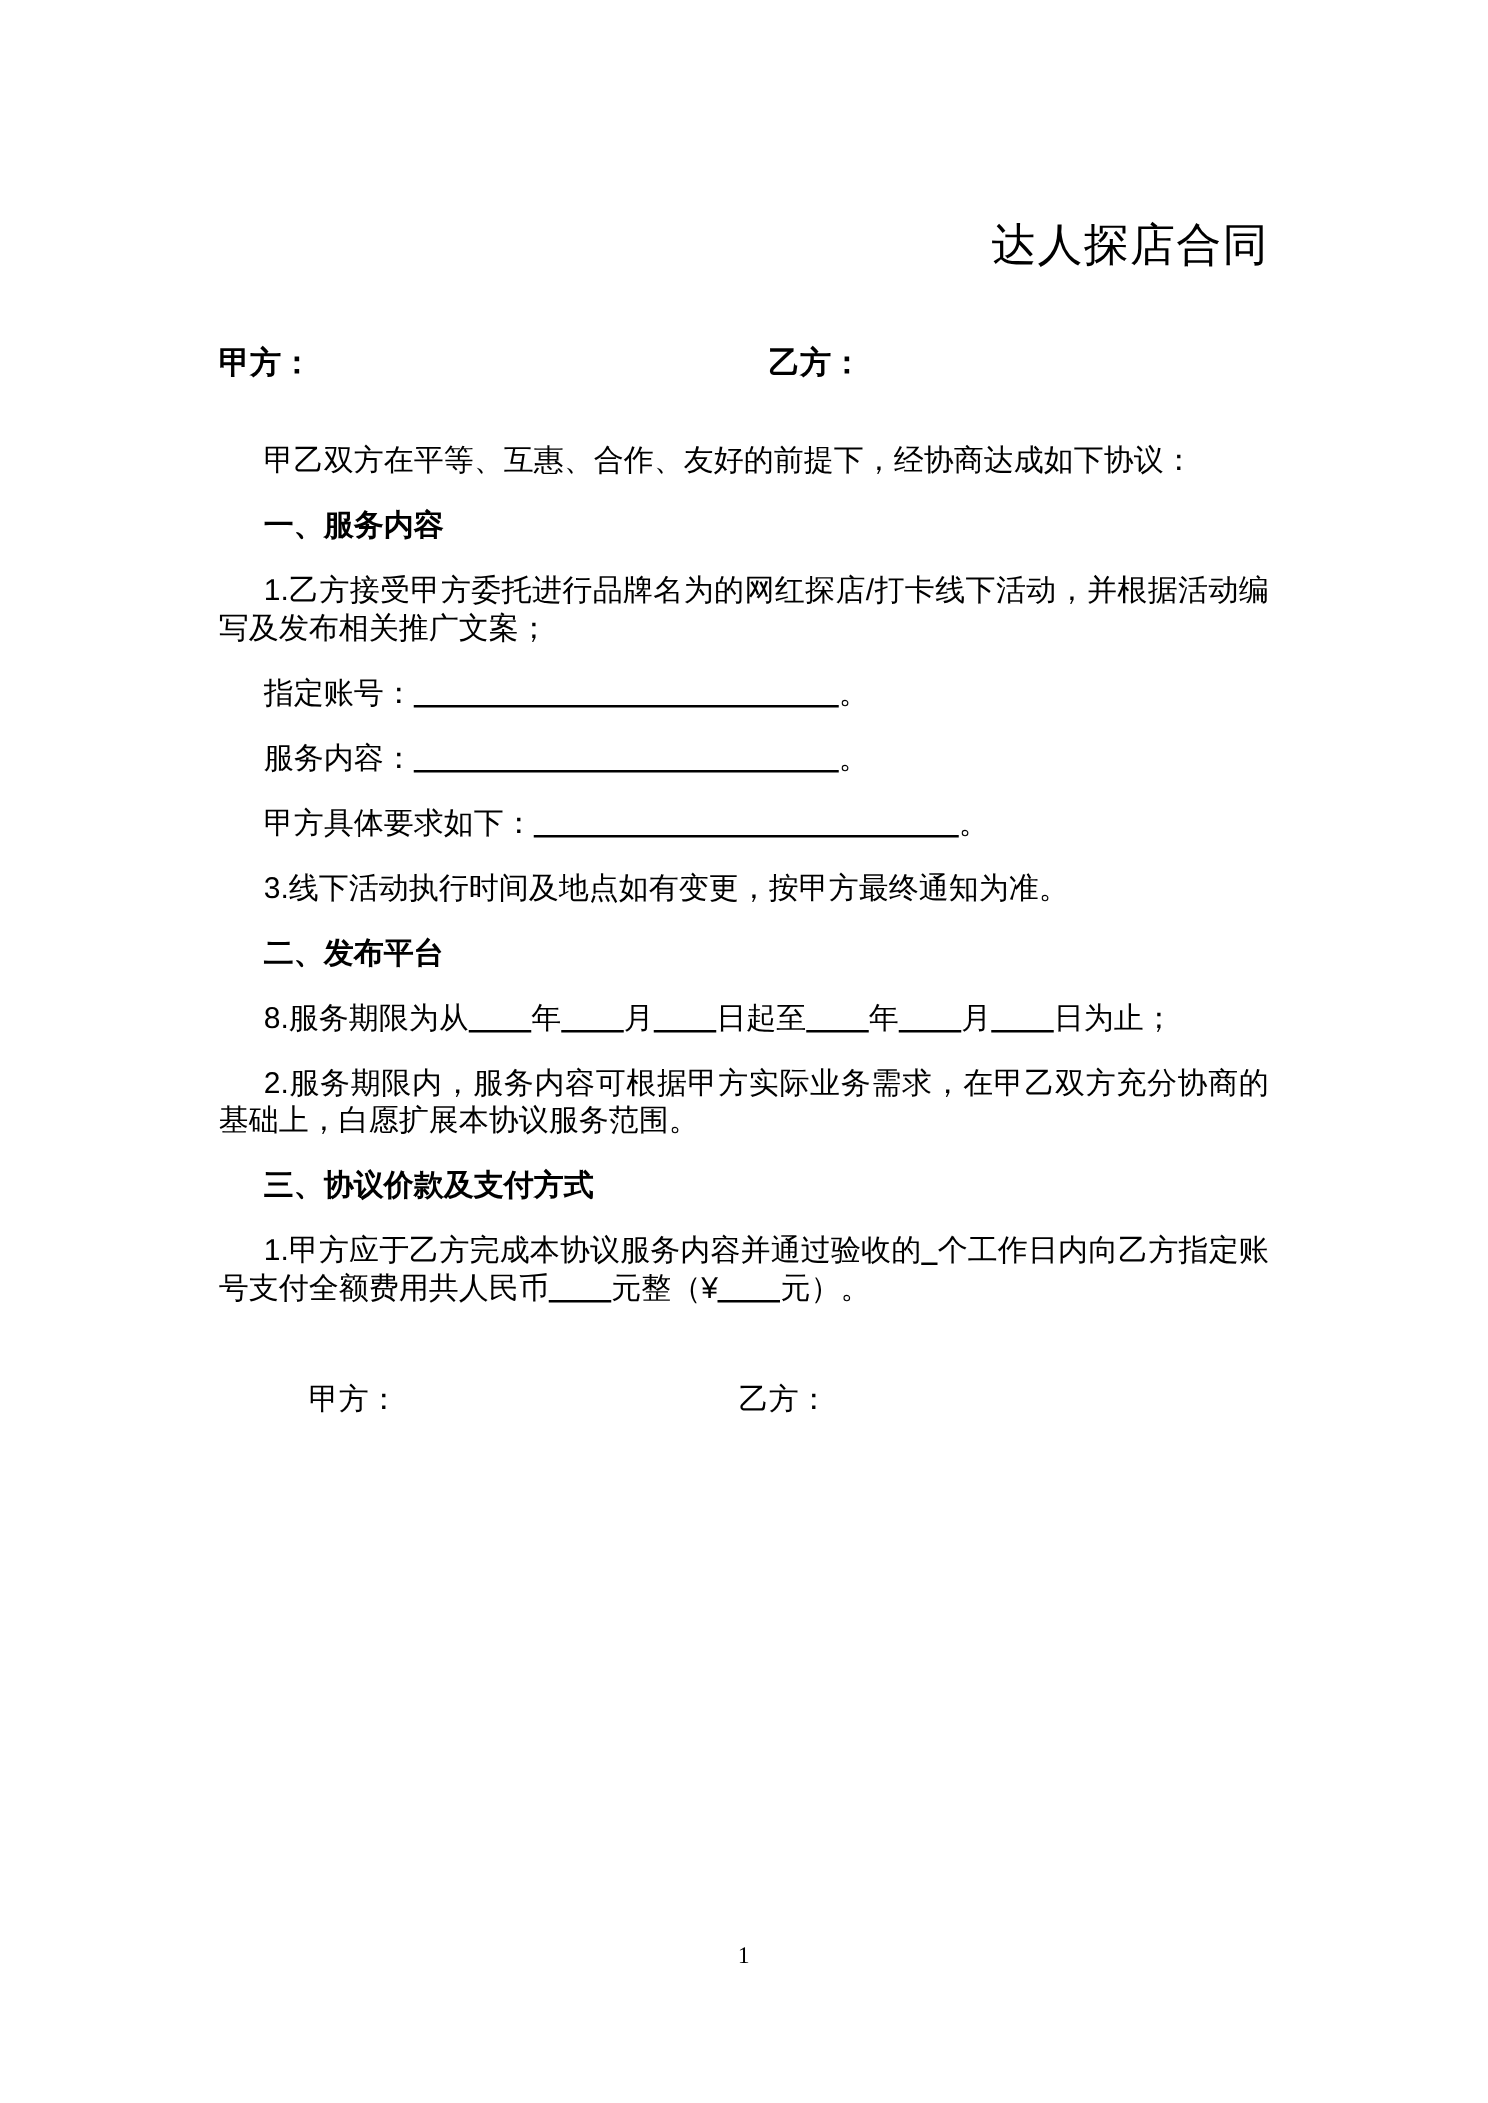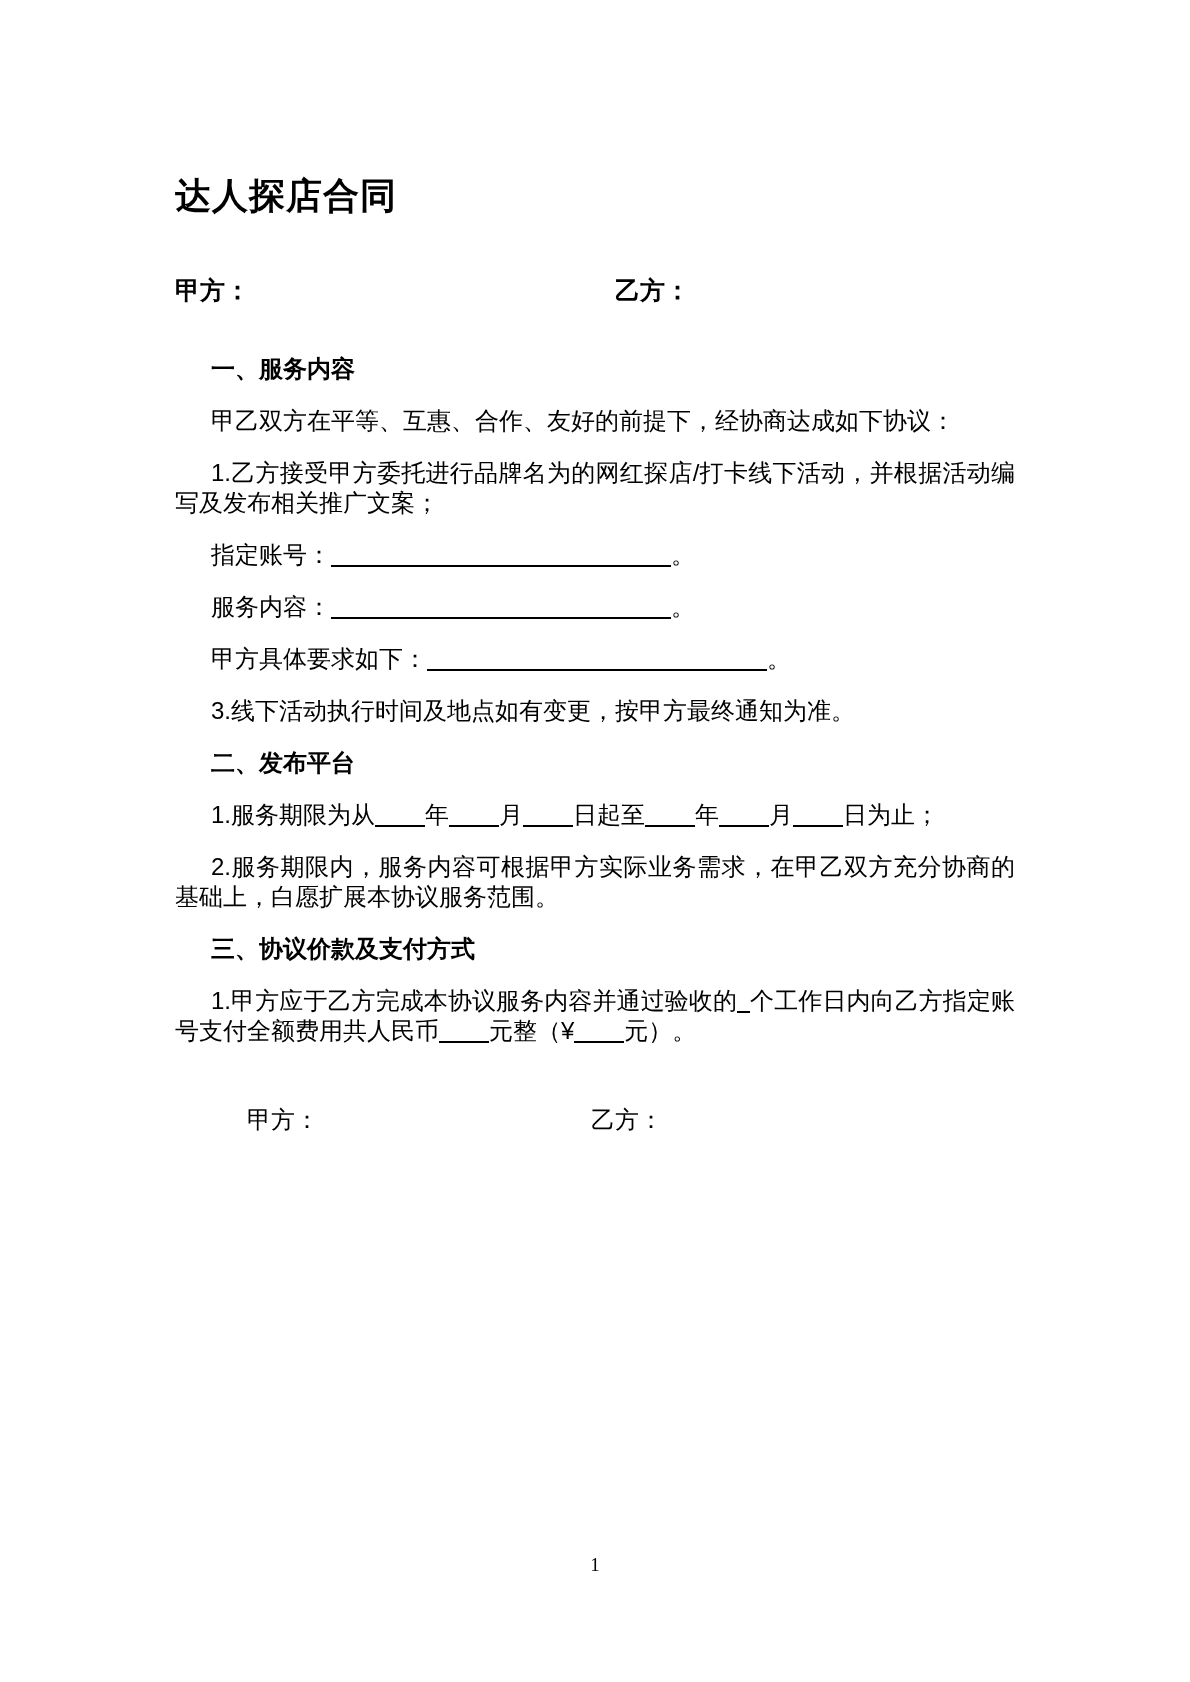--- a/index.html
+++ b/index.html
@@ -11,22 +11,22 @@
     background: #ffffff;
     color: #000000;
     font-family: "Liberation Sans", "DejaVu Sans", sans-serif;
     font-size: 24px;
     position: relative;
     padding: 176px 175px 0 175px;
     overflow: hidden;
   }
   .doc-title {
     font-size: 36px;
-    font-weight: bold;
-    text-align: left;
+    font-weight: normal;
+    text-align: right;
     line-height: 40px;
     margin-bottom: 58px;
     letter-spacing: 1px;
   }
   .parties-header {
     display: flex;
     font-size: 25px;
     font-weight: bold;
     line-height: 32px;
     margin-bottom: 48px;
@@ -68,38 +68,38 @@
 
 <div class="page">
 
   <h1 class="doc-title">达人探店合同</h1>
 
   <div class="parties-header">
     <span class="party-a">甲方：</span>
     <span class="party-b">乙方：</span>
   </div>
 
+  <p class="para indent">甲乙双方在平等、互惠、合作、友好的前提下，经协商达成如下协议：</p>
+
   <p class="para indent heading">一、服务内容</p>
-
-  <p class="para indent">甲乙双方在平等、互惠、合作、友好的前提下，经协商达成如下协议：</p>
 
   <p class="para indent">1.乙方接受甲方委托进行品牌名为的网红探店/打卡线下活动，并根据活动编写及发布相关推广文案；</p>
 
 
   <p class="para indent"><span>指定账号：</span><span class="blank w340"></span><span>。</span></p>
 
   <p class="para indent"><span>服务内容：</span><span class="blank w340"></span><span>。</span></p>
 
   <p class="para indent"><span>甲方具体要求如下：</span><span class="blank w340"></span><span>。</span></p>
 
   <p class="para indent">3.线下活动执行时间及地点如有变更，按甲方最终通知为准。</p>
 
   <p class="para indent heading">二、发布平台</p>
 
-  <p class="para indent"><span>1.服务期限为从</span><span class="blank w50"></span><span>年</span><span class="blank w50"></span><span>月</span><span class="blank w50"></span><span>日起至</span><span class="blank w50"></span><span>年</span><span class="blank w50"></span><span>月</span><span class="blank w50"></span><span>日为止；</span></p>
+  <p class="para indent"><span>8.服务期限为从</span><span class="blank w50"></span><span>年</span><span class="blank w50"></span><span>月</span><span class="blank w50"></span><span>日起至</span><span class="blank w50"></span><span>年</span><span class="blank w50"></span><span>月</span><span class="blank w50"></span><span>日为止；</span></p>
 
   <p class="para indent">2.服务期限内，服务内容可根据甲方实际业务需求，在甲乙双方充分协商的基础上，白愿扩展本协议服务范围。</p>
 
   <p class="para indent heading">三、协议价款及支付方式</p>
 
   <p class="para indent"><span>1.甲方应于乙方完成本协议服务内容并通过验收的</span><span class="blank w13"></span><span>个工作日内向乙方指定账号支付全额费用共人民币</span><span class="blank w50"></span><span>元整（¥</span><span class="blank w50"></span><span>元）。</span></p>
 
   <div class="signature-block">
     <p class="para indent"><span class="sig-left">甲方：</span><span>乙方：</span></p>
   </div>

